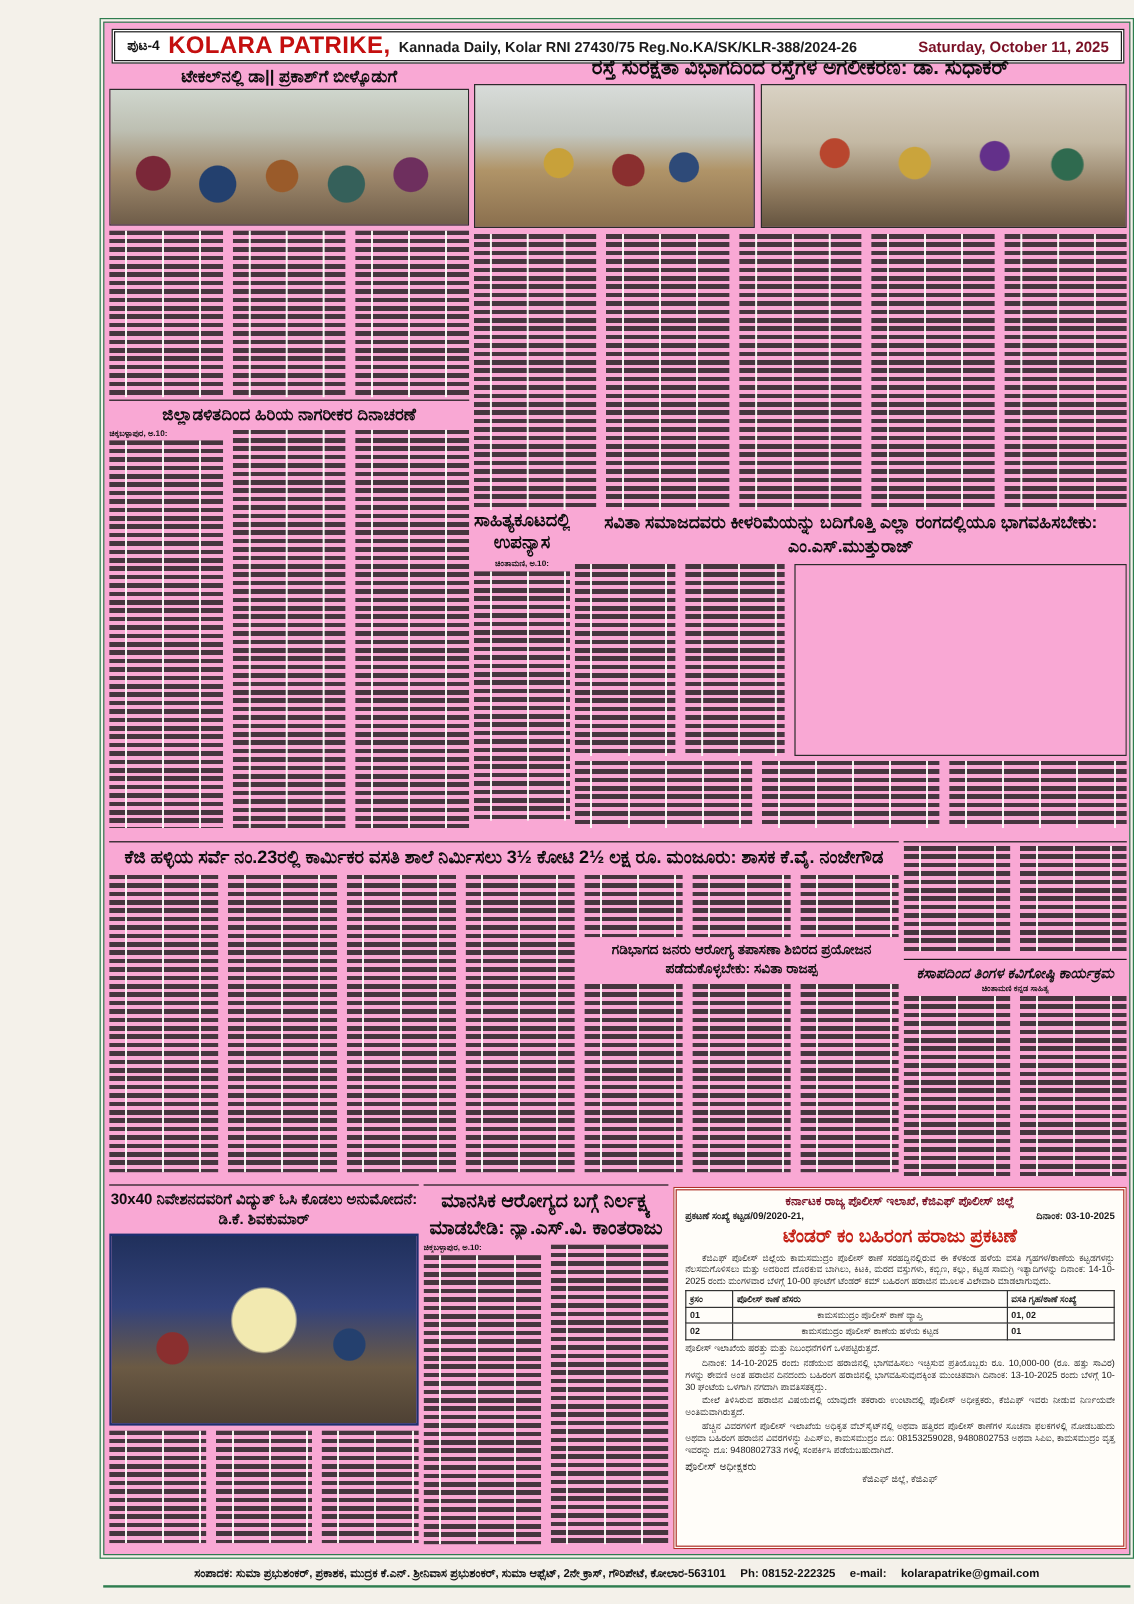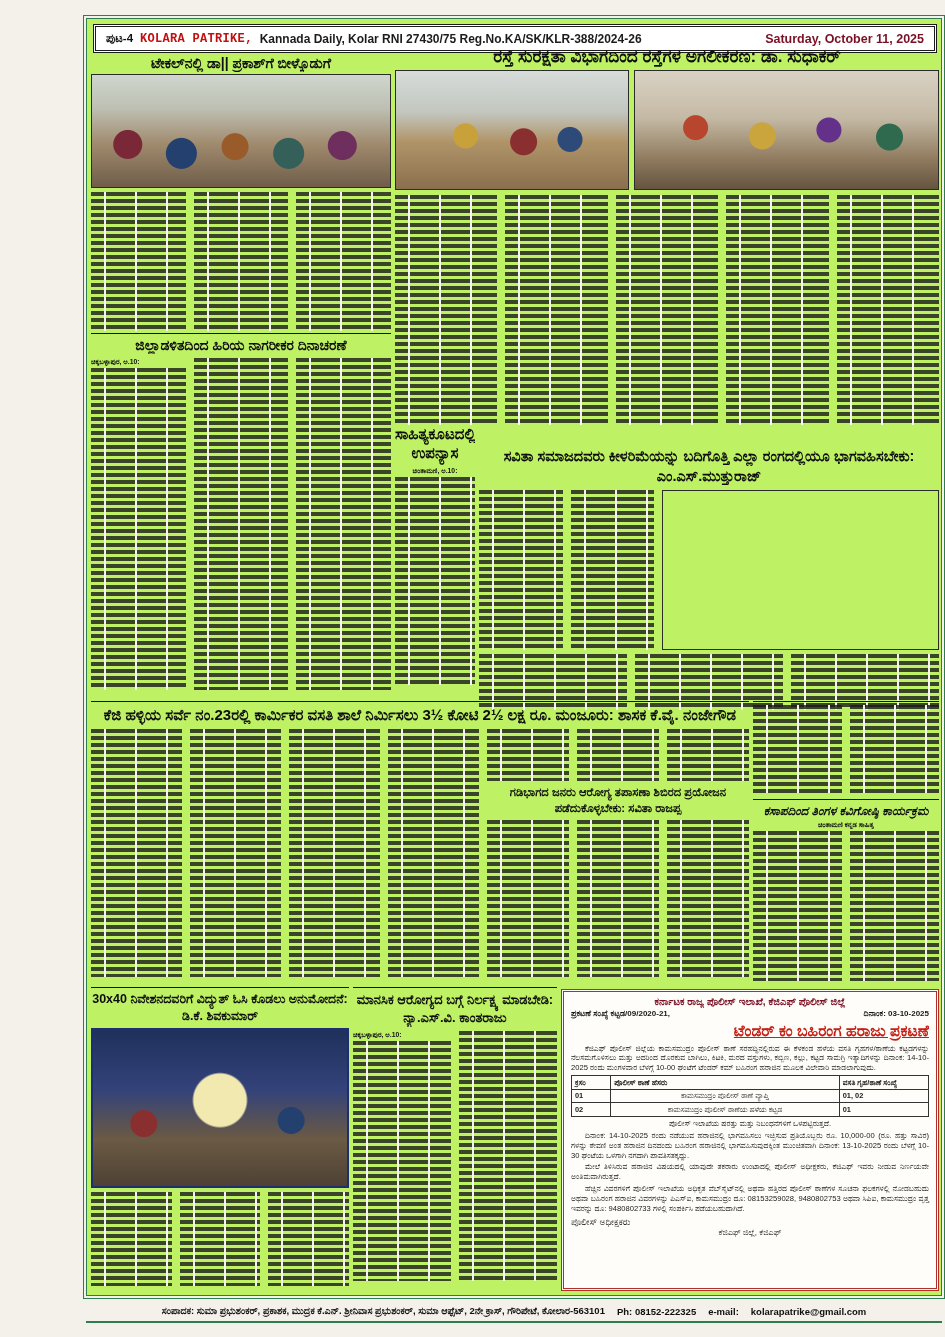--- a/index.html
+++ b/index.html
@@ -2,28 +2,28 @@
 <html><head>
 <meta charset="utf-8">
 <style>
   * { margin:0; padding:0; box-sizing:border-box; }
   html,body { background:#e9e6df; }
   body { font-family:"Liberation Sans","DejaVu Sans",sans-serif; }
   #sheet { position:relative; width:945px; height:1337px; background:#f4f1ea; overflow:hidden; }
 
   
   #frame { position:absolute; left:86px; top:18px; width:856px; height:1278px;
-           background:#bef264; border:1.5px solid #2e7d4f; outline:1.5px solid #2e7d4f; outline-offset:2px; }
+           background:#f9a8d4; border:1.5px solid #2e7d4f; outline:1.5px solid #2e7d4f; outline-offset:2px; }
 
   
   .masthead { position:absolute; left:6px; top:5px; width:844px; height:29px;
               border:3px double #1c1c1c; background:#fff; display:flex; align-items:center;
               padding:0 10px; gap:7px; overflow:hidden; white-space:nowrap; }
   .mh-page  { font-weight:bold; font-size:11.5px; color:#111; }
-  .mh-brand { font-weight:bold; font-size:12px; color:#c40f0f; letter-spacing:.3px;font-family:Liberation Mono, monospace; }
+  .mh-brand { font-weight:bold; font-size:20px; color:#c40f0f; letter-spacing:.3px; }
   .mh-sub   { font-weight:bold; font-size:12px; color:#1c1c1c; }
   .mh-date  { margin-left:auto; font-weight:bold; font-size:12.5px; color:#7a1025; }
 
   .section { position:absolute; overflow:hidden; }
   .rule-top { border-top:1px solid #161616; padding-top:3px; }
 
   .hl { font-weight:bold; color:#0e0e0e; text-align:center; overflow:hidden; }
   .hl-nowrap { white-space:nowrap; }
   .dateline { font-size:6.8px; font-weight:bold; color:#111; margin-bottom:2px; overflow:hidden; white-space:nowrap; }
 
@@ -67,27 +67,27 @@
       radial-gradient(circle at 50% 45%, #f2e9b0 0 26px, transparent 28px),
       radial-gradient(circle at 20% 60%, #8a2f2f 0 13px, transparent 14px),
       radial-gradient(circle at 78% 58%, #24406e 0 13px, transparent 14px),
       linear-gradient(180deg,#20305c 0%,#33427a 38%,#6b5a44 70%,#4e4134 100%); }
 
   
   .tender { border:3px double #b03028; background:#fffdf9; padding:3px 7px; color:#181818;
             font-size:7.6px; line-height:1.3; overflow:hidden; }
   .tn-org   { color:#7a1025; font-weight:bold; font-size:10px; text-align:center; white-space:nowrap; overflow:hidden; }
   .tn-meta  { display:flex; justify-content:space-between; font-weight:bold; font-size:8px; margin-top:1px; }
-  .tn-title { color:#c42015; font-weight:bold; font-size:15.5px; text-align:right; margin:2px 0 2px; white-space:nowrap; overflow:hidden;text-decoration:underline; }
+  .tn-title { color:#c42015; font-weight:bold; font-size:15.5px; text-align:center; margin:2px 0 2px; white-space:nowrap; overflow:hidden; }
   .tn-para  { text-align:justify; margin-bottom:2px; }
   .tn-para .ind { display:inline-block; width:14px; }
   .tn-table { width:100%; border-collapse:collapse; table-layout:fixed; margin:2px 0; }
   .tn-table th,.tn-table td { border:1px solid #333; font-size:7.4px; padding:1.5px 3px; overflow:hidden; white-space:nowrap; }
   .tn-table th { font-weight:bold; text-align:left; }
-  .tn-center { text-align:center; margin:2px 0; }
+  .tn-center { text-align:left; margin:2px 0; }
   .tn-sign1 { text-align:left; font-weight:normal; font-size:9px; margin-top:3px; }
   .tn-sign2 { text-align:center; font-size:8px; }
 
   
   .footer { position:absolute; left:86px; top:1301px; width:856px; height:22px;
             display:flex; align-items:center; justify-content:center; gap:12px;
             border-bottom:2.5px solid #2e7d4f; font-weight:bold; font-size:9.5px; color:#101010;
             white-space:nowrap; overflow:hidden; }
   .footer .email { }
 </style>
@@ -164,21 +164,21 @@
     <div class="section" style="left:308px; top:406px; width:80px; height:274px;">
       <div class="hl" style="font-size:15px; line-height:1.25; max-height:40px;">ಸಾಹಿತ್ಯಕೂಟದಲ್ಲಿ ಉಪನ್ಯಾಸ ಕಾರ್ಯಕ್ರಮ</div>
       <div class="dateline" style="text-align:center; margin-top:2px;">ಚಿಂತಾಮಣಿ, ಅ.10:</div>
       <div class="cols" style="height:208px; margin-top:2px;">
         <div class="col">
             <div class="sim"></div>
           </div>
       </div>
     </div>
 
-    <div class="section" style="left:392px; top:428px; width:460px; height:272px;">
+    <div class="section" style="left:392px; top:408px; width:460px; height:272px;">
       <div class="hl" style="font-size:14.5px; line-height:1.35; max-height:44px;">ಸವಿತಾ ಸಮಾಜದವರು ಕೀಳರಿಮೆಯನ್ನು ಬದಿಗೊತ್ತಿ ಎಲ್ಲಾ ರಂಗದಲ್ಲಿಯೂ ಭಾಗವಹಿಸಬೇಕು: ಎಂ.ಎಸ್.ಮುತ್ತುರಾಜ್</div>
       <div style="display:flex; gap:8px; height:160px; margin-top:4px;">
         <div class="cols" style="flex:0 0 175px;">
           <div class="col">
               <div class="sim"></div>
             </div>
           <div class="col">
               <div class="sim"></div>
             </div>
         </div>
@@ -273,21 +273,21 @@
         <div class="col">
             <div class="sim"></div>
           </div>
         <div class="col">
             <div class="sim"></div>
           </div>
       </div>
     </div>
 
     <div class="section rule-top" style="left:266px; top:968px; width:204px; height:306px;">
-      <div class="hl" style="font-size:13px; line-height:1.4; max-height:42px;">ಮಾನಸಿಕ ಆರೋಗ್ಯದ ಬಗ್ಗೆ ನಿರ್ಲಕ್ಷ್ಯ ಮಾಡಬೇಡಿ: ನ್ಯಾ.ಎಸ್.ವಿ. ಕಾಂತರಾಜು</div>
+      <div class="hl" style="font-size:16px; line-height:1.4; max-height:42px;">ಮಾನಸಿಕ ಆರೋಗ್ಯದ ಬಗ್ಗೆ ನಿರ್ಲಕ್ಷ್ಯ ಮಾಡಬೇಡಿ: ನ್ಯಾ.ಎಸ್.ವಿ. ಕಾಂತರಾಜು</div>
       <div class="cols" style="height:250px; margin-top:4px;">
         <div class="col">
           <div class="dateline">ಚಿಕ್ಕಬಳ್ಳಾಪುರ, ಅ.10:</div>
           <div class="sim"></div>
         </div>
         <div class="col">
             <div class="sim"></div>
           </div>
       </div>
     </div>

